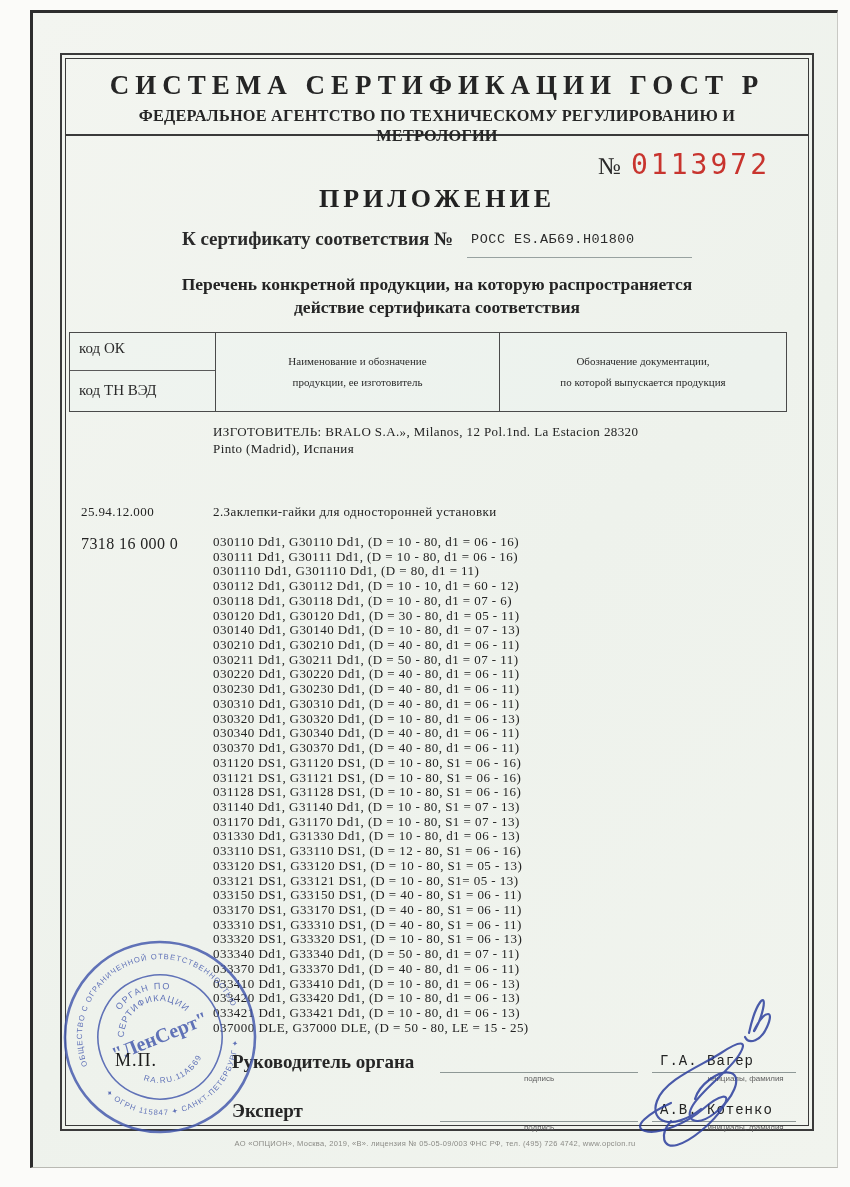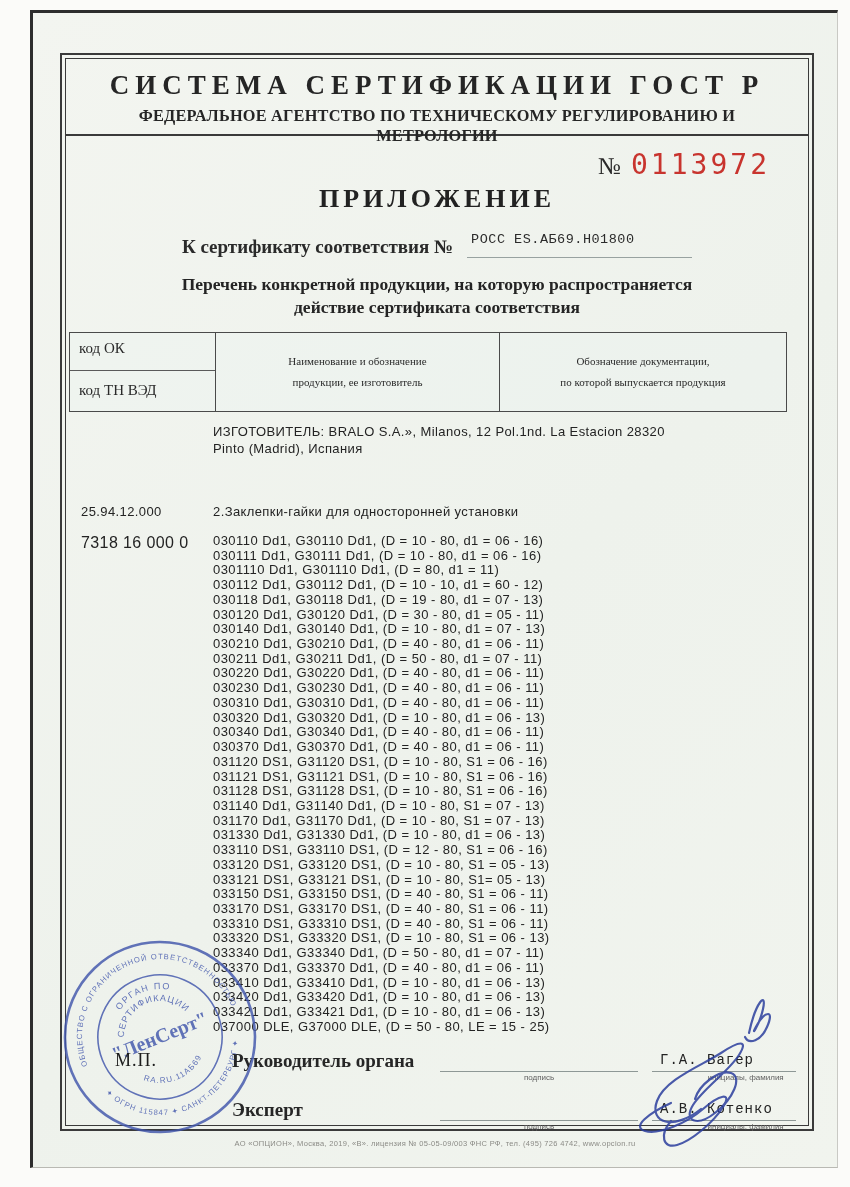--- a/index.html
+++ b/index.html
@@ -52,21 +52,21 @@
     font-family:"DejaVu Sans Mono", monospace;
     font-size:28px; letter-spacing:3px; color:#c8342e;
   }
 
   .appendix-title {
     text-align:center; margin-top:3px;
     font-size:26px; font-weight:bold; letter-spacing:4px; color:#222;
   }
 
   .cert-row {
-    margin-top:14px; display:flex; justify-content:center; align-items:flex-end;
+    margin-top:14px; display:flex; justify-content:center; 
   }
   .cert-label { font-size:19px; font-weight:bold; color:#2a2a2a; }
   .cert-no-box {
     width:225px; margin-left:14px; border-bottom:1.5px solid #98a2a0;
     position:relative; height:30px;
   }
   .cert-no-value {
     position:absolute; left:4px; bottom:10px;
     font-family:"Liberation Mono", monospace; font-size:13.5px; letter-spacing:0.5px; color:#2b2b2b;
     white-space:nowrap;
@@ -86,21 +86,21 @@
   .spec-col1 { border-right:1.5px solid #4a4a4a; display:flex; flex-direction:column; }
   .spec-col1-cell { flex:1; padding:7px 0 0 9px; font-size:15px; color:#2a2a2a; }
   .spec-col1-cell.first { border-bottom:1px solid #5a5a5a; }
   .spec-col1-cell.second { padding-top:11px; }
   .spec-col2 { border-right:1.5px solid #4a4a4a; }
   .spec-col2, .spec-col3 {
     display:flex; align-items:center; justify-content:center; text-align:center;
     font-size:11px; line-height:21px; color:#2a2a2a; white-space:pre-line;
   }
 
-  .typed { font-family:Liberation Sans, sans-serif; color:#232323; }
+  .typed { font-family:Liberation Serif, serif; color:#232323; }
 
   .manufacturer {
     margin:11px 20px 0 147px; font-size:13px; line-height:17px;
     letter-spacing:0.4px; white-space:pre-line;
   }
 
   .product-row { display:flex; margin-top:47px; font-size:13px; letter-spacing:0.4px; }
   .product-code { flex:0 0 147px; padding-left:15px; }
   .product-title { flex:1; }
 
@@ -201,21 +201,21 @@
           <div class="product-title">2.Заклепки-гайки для односторонней установки</div>
         </div>
 
         <div class="items-section">
           <div class="items-code typed">7318 16 000 0</div>
           <div class="items-list typed">
               <div class="list-row">030110 Dd1, G30110 Dd1, (D = 10 - 80, d1 = 06 - 16)</div>
               <div class="list-row">030111 Dd1, G30111 Dd1, (D = 10 - 80, d1 = 06 - 16)</div>
               <div class="list-row">0301110 Dd1, G301110 Dd1, (D = 80, d1 = 11)</div>
               <div class="list-row">030112 Dd1, G30112 Dd1, (D = 10 - 10, d1 = 60 - 12)</div>
-              <div class="list-row">030118 Dd1, G30118 Dd1, (D = 19 - 80, d1 = 07 - 13)</div>
+              <div class="list-row">030118 Dd1, G30118 Dd1, (D = 10 - 80, d1 = 07 - 6)</div>
               <div class="list-row">030120 Dd1, G30120 Dd1, (D = 30 - 80, d1 = 05 - 11)</div>
               <div class="list-row">030140 Dd1, G30140 Dd1, (D = 10 - 80, d1 = 07 - 13)</div>
               <div class="list-row">030210 Dd1, G30210 Dd1, (D = 40 - 80, d1 = 06 - 11)</div>
               <div class="list-row">030211 Dd1, G30211 Dd1, (D = 50 - 80, d1 = 07 - 11)</div>
               <div class="list-row">030220 Dd1, G30220 Dd1, (D = 40 - 80, d1 = 06 - 11)</div>
               <div class="list-row">030230 Dd1, G30230 Dd1, (D = 40 - 80, d1 = 06 - 11)</div>
               <div class="list-row">030310 Dd1, G30310 Dd1, (D = 40 - 80, d1 = 06 - 11)</div>
               <div class="list-row">030320 Dd1, G30320 Dd1, (D = 10 - 80, d1 = 06 - 13)</div>
               <div class="list-row">030340 Dd1, G30340 Dd1, (D = 40 - 80, d1 = 06 - 11)</div>
               <div class="list-row">030370 Dd1, G30370 Dd1, (D = 40 - 80, d1 = 06 - 11)</div>

